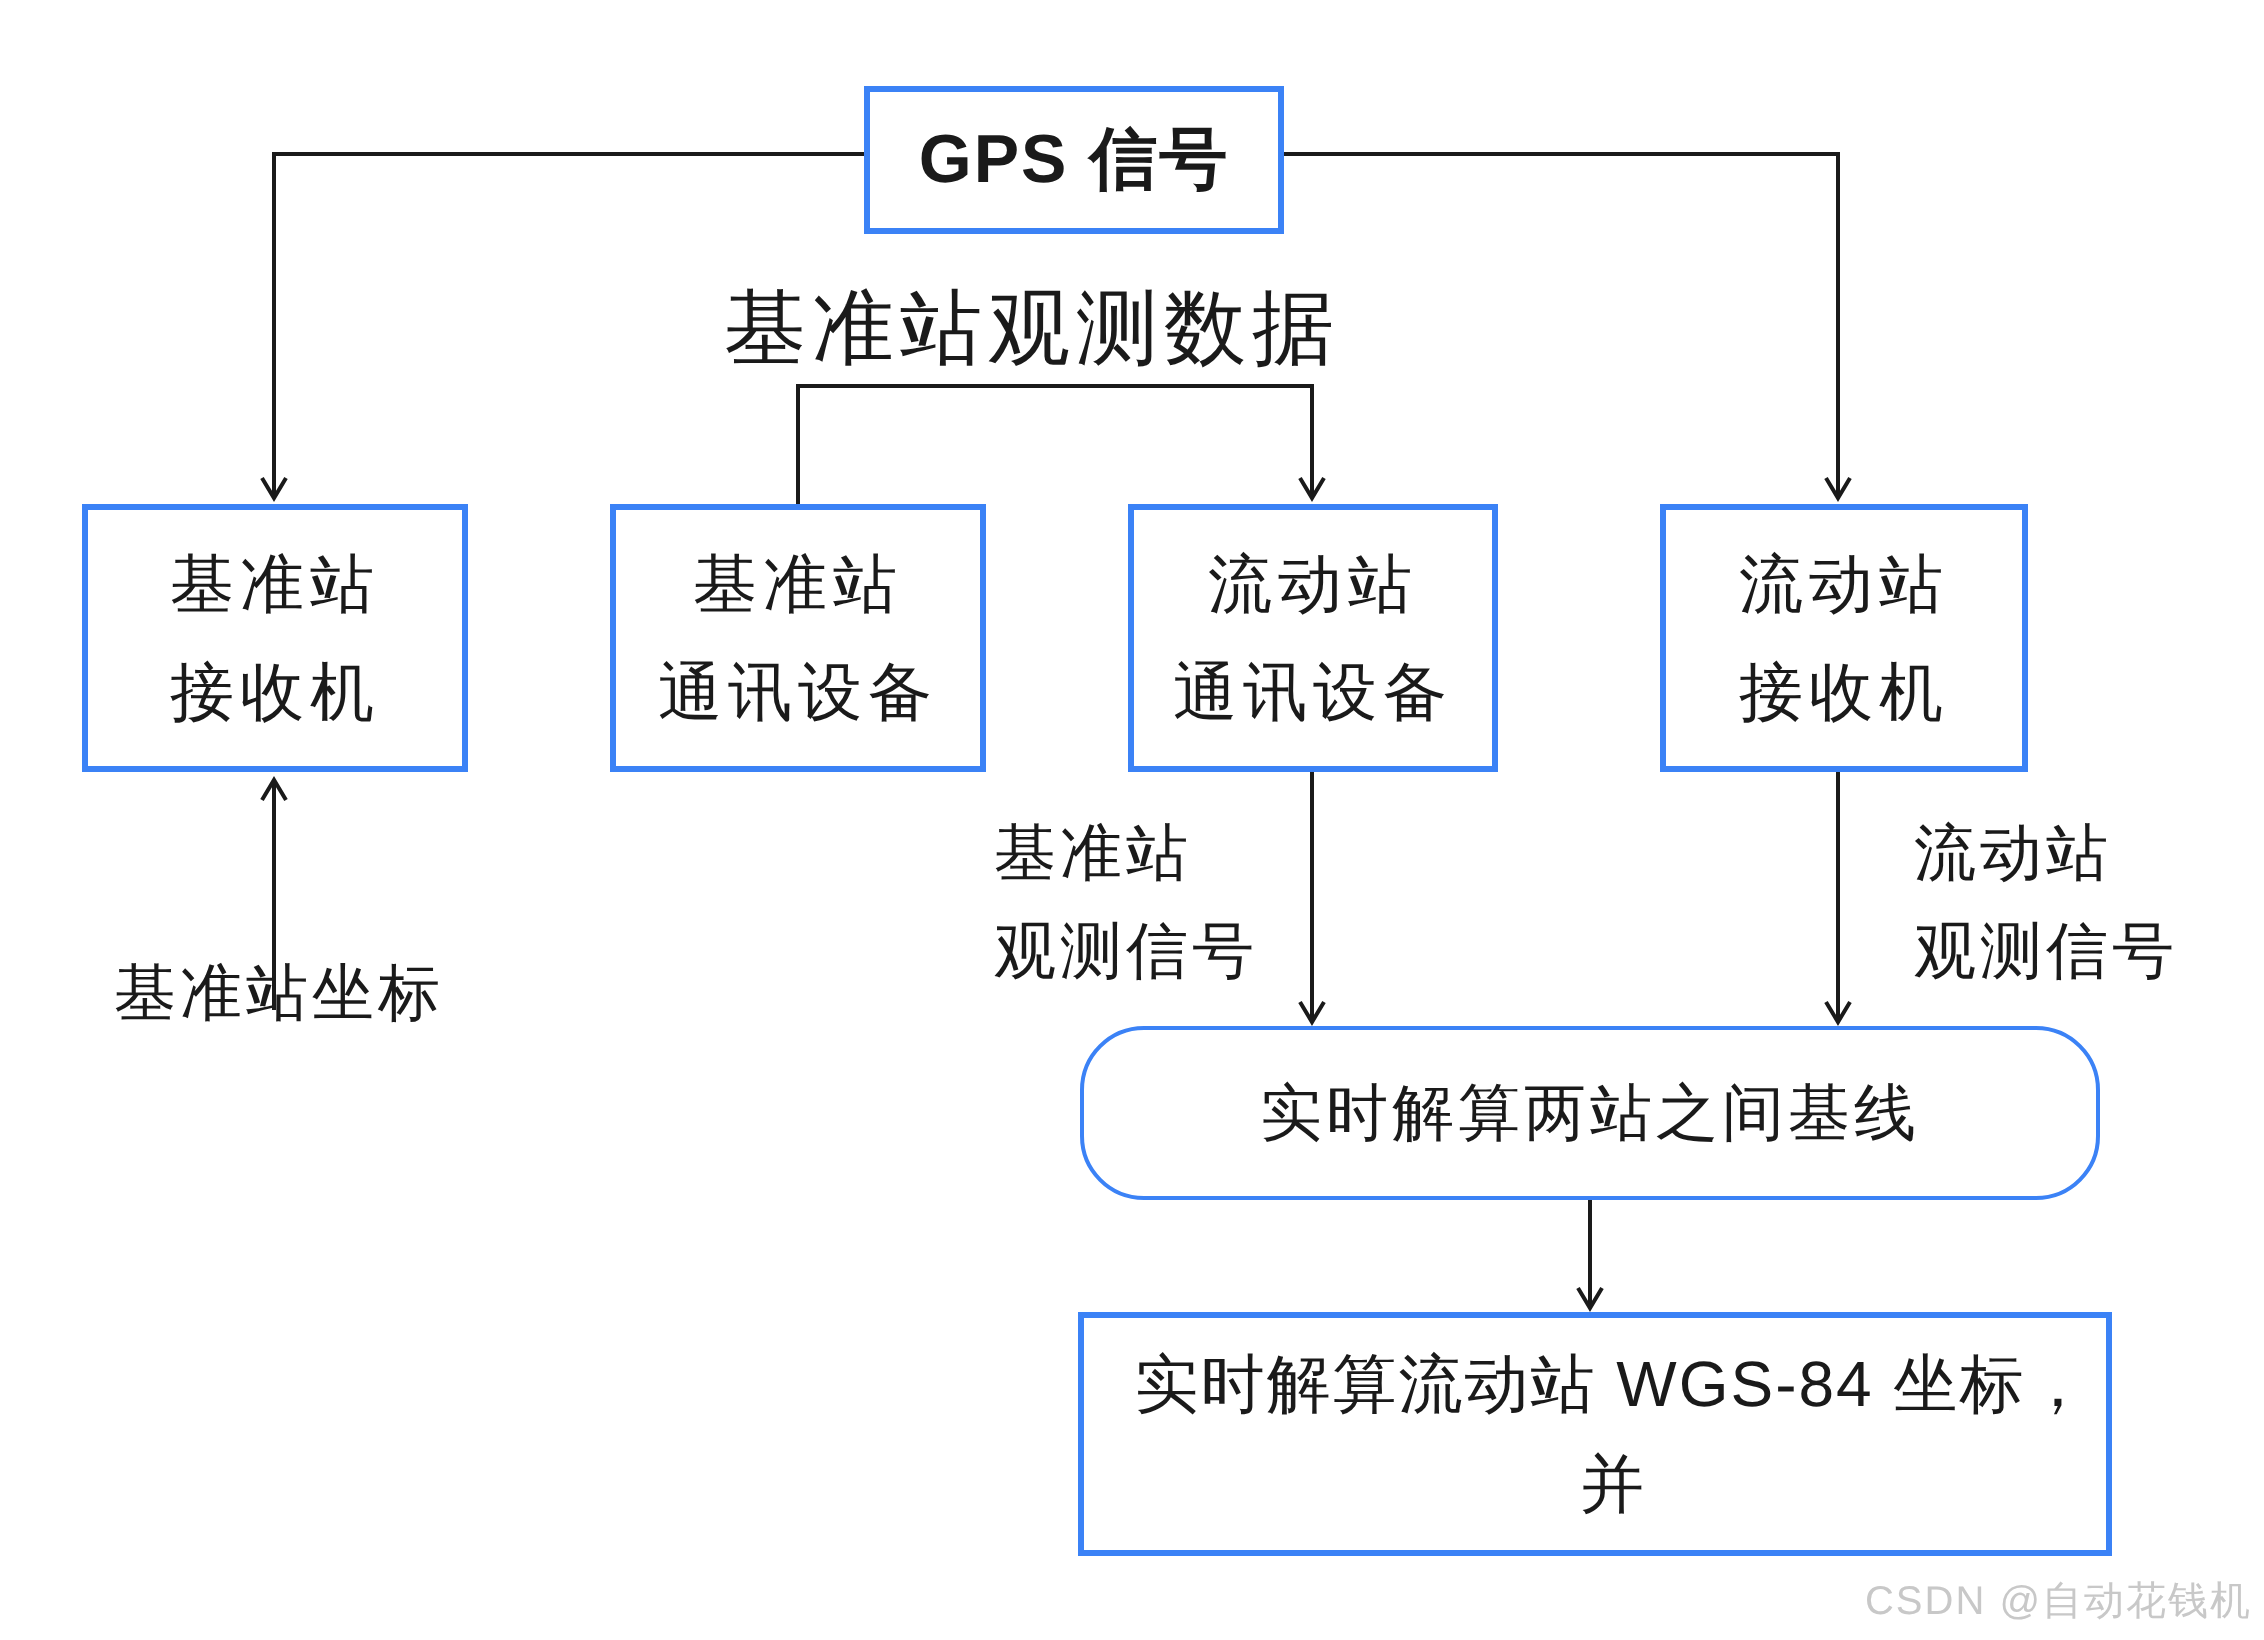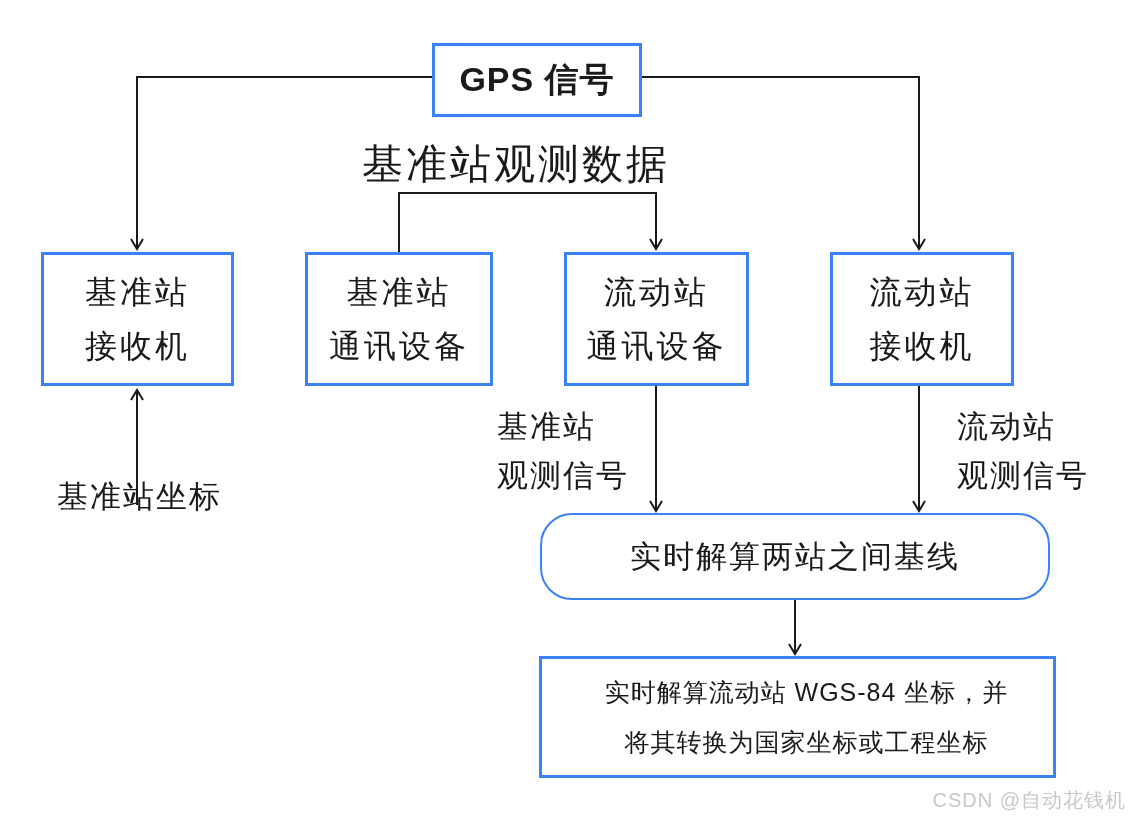--- a/index.html
+++ b/index.html
@@ -47,21 +47,21 @@
   .node-base-receiver  { left: 41px;  width: 193px; }
   .node-base-comm      { left: 305px; width: 188px; }
   .node-rover-comm     { left: 564px; width: 185px; }
   .node-rover-receiver { left: 830px; width: 184px; }
   .node-baseline {
     left: 540px; top: 513px; width: 510px; height: 87px;
     border-width: 2px; font-size: 31px; letter-spacing: 2px; border-radius: 32px;
   }
   .node-result {
     left: 539px; top: 656px; width: 517px; height: 122px;
-    font-size: 25px; line-height: 50px; letter-spacing: 1px; padding-left: 18px;
+    font-size: 32px; line-height: 50px; letter-spacing: 1px; padding-left: 18px;
   }
   .flow-label {
     position: absolute;
     font-size: 31px;
     letter-spacing: 2px;
     white-space: nowrap;
   }
   .label-obs-data {
     left: 516px; top: 137px;
     transform: translateX(-50%);
@@ -142,18 +142,17 @@
   </div>
 
   <div class="flow-label label-base-coords">基准站坐标</div>
 
   <div class="node node-baseline">
     <span class="line-span">实时解算两站之间基线</span>
   </div>
 
   <div class="node node-result">
     <span class="line-span">实时解算流动站 WGS-84 坐标，并</span>
-    <span class="line-span">将其转换为国家坐标或工程坐标</span>
   </div>
 
   <div class="watermark">CSDN @自动花钱机</div>
 
 </div>
 
 </body></html>

